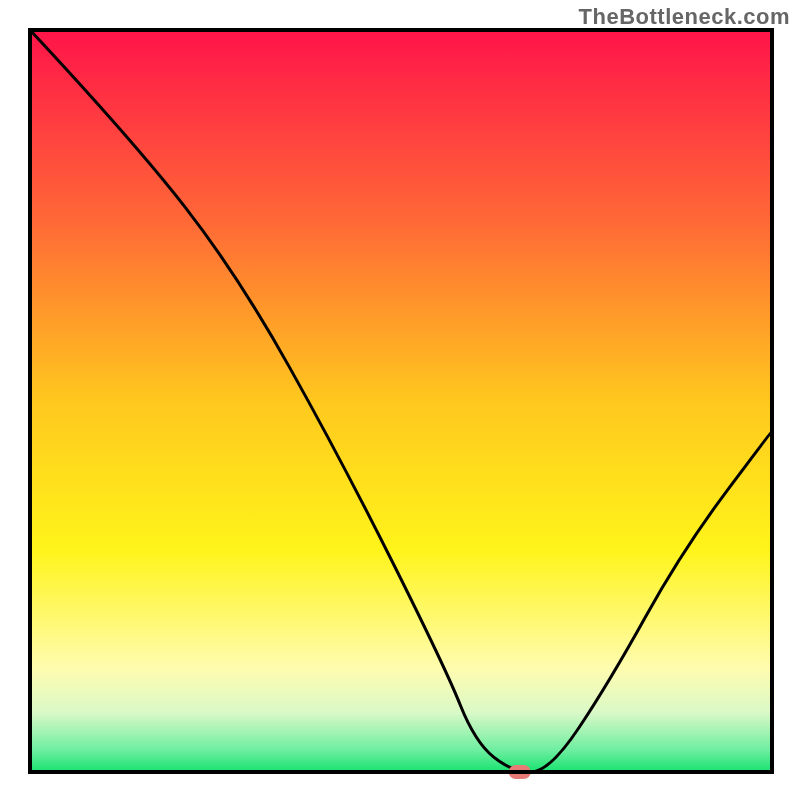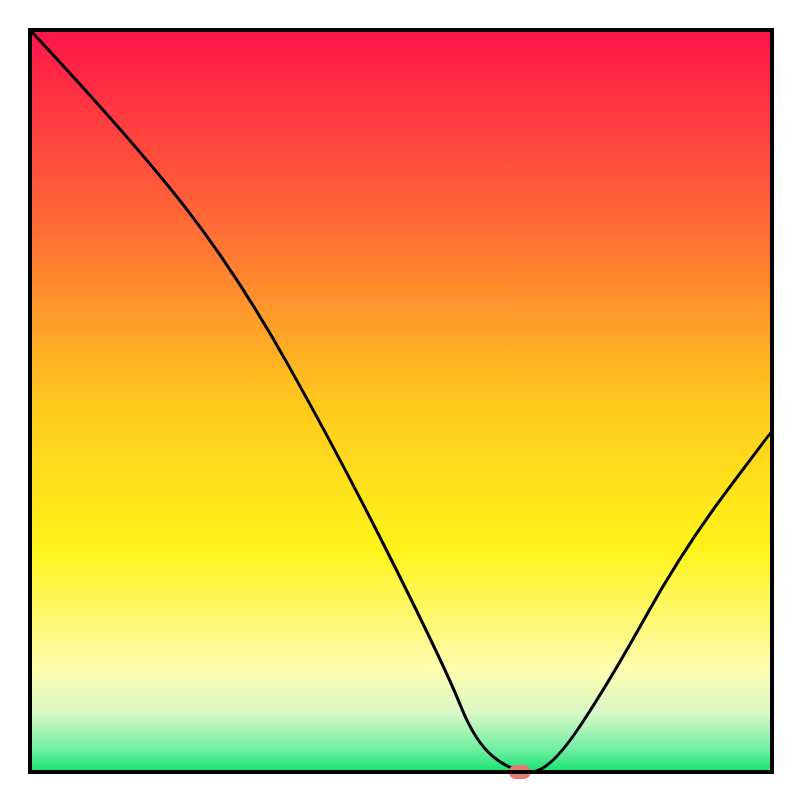--- a/index.html
+++ b/index.html
@@ -28,20 +28,21 @@
   svg.chart {
     position: absolute;
     top: 0;
     left: 0;
   }
 </style>
 </head>
 <body>
 
 <div class="container">
+  <div class="watermark">TheBottleneck.com</div>
   <svg class="chart" width="800" height="800" viewBox="0 0 800 800">
     <defs>
       <linearGradient id="bg-grad" x1="0" y1="0" x2="0" y2="1">
           <stop offset="0%" stop-color="#ff1449"></stop>
           <stop offset="25%" stop-color="#ff6637"></stop>
           <stop offset="50%" stop-color="#ffc81e"></stop>
           <stop offset="70%" stop-color="#fff41a"></stop>
           <stop offset="86%" stop-color="#fffcaf"></stop>
           <stop offset="92%" stop-color="#d9f9c7"></stop>
           <stop offset="97%" stop-color="#6feea1"></stop>

